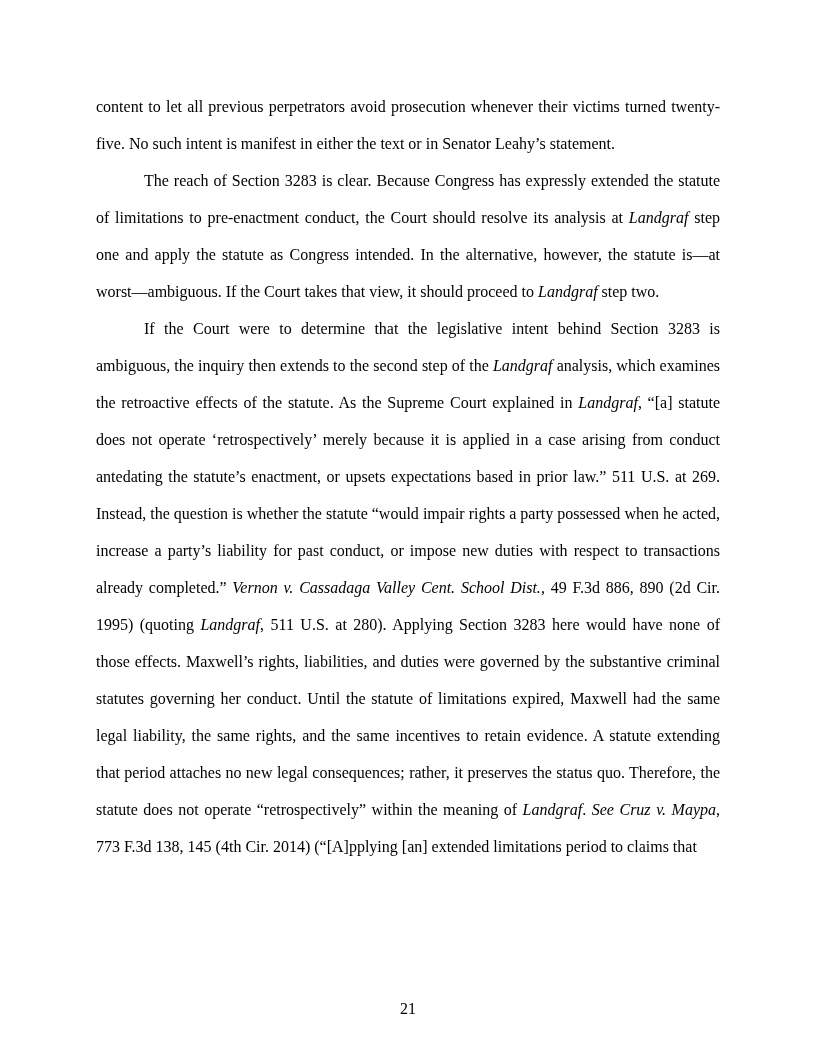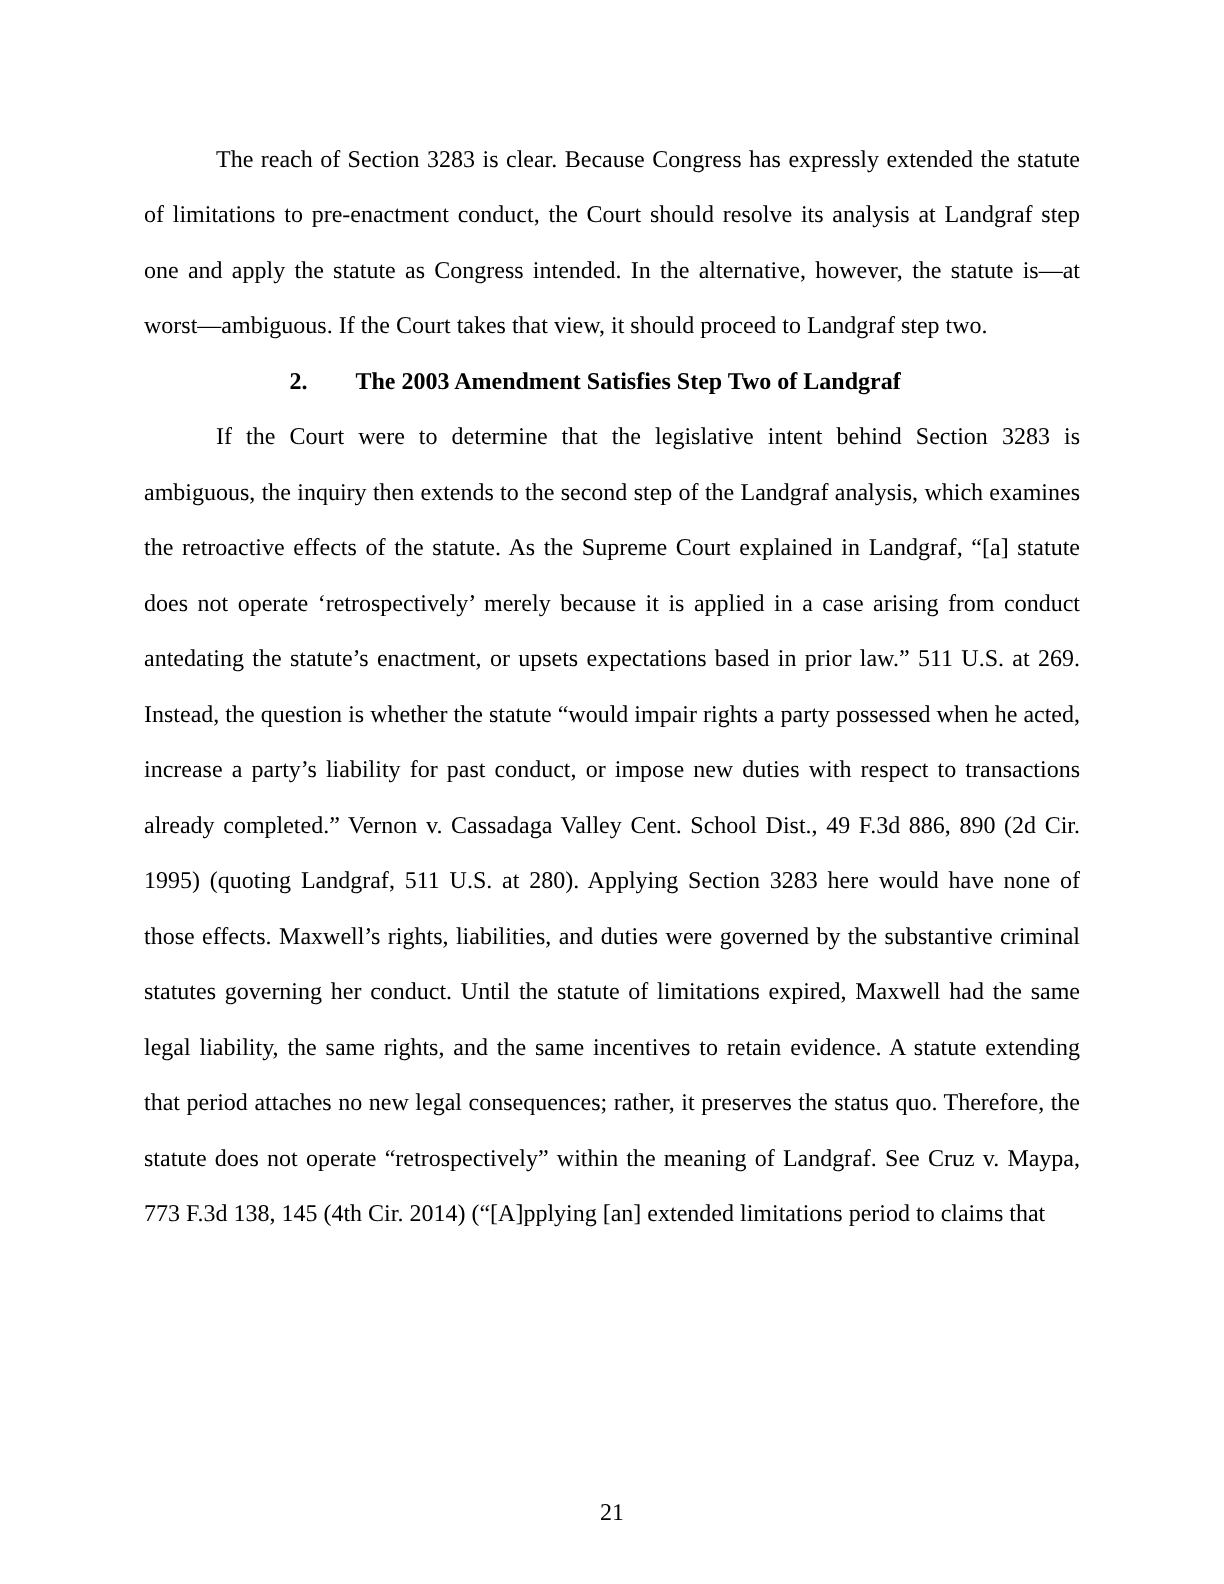--- a/index.html
+++ b/index.html
@@ -34,21 +34,21 @@
   }
   .para.noindent {
     text-indent: 0;
   }
   .para.heading {
     text-align: left;
     font-weight: bold;
     padding-left: 97px;
     text-indent: 0;
   }
-  .para .i { }
+  .para .i { font-style: italic; }
   .para .b { font-weight: bold; }
   .para .num {
     display: inline-block;
     margin-right: 32px;
   }
   .page-number {
     position: absolute;
     bottom: 38px;
     left: 0;
     width: 100%;
@@ -56,18 +56,18 @@
     font-size: 16px;
     font-family: "Liberation Serif", "DejaVu Serif", serif;
     color: #000000;
   }
 </style>
 </head>
 <body>
 
 <div class="sheet">
   <div class="content">
+      <p class="para noindent"><span>content to let all previous perpetrators avoid prosecution whenever their victims turned twenty-five.  No such intent is manifest in either the text or in Senator Leahy’s statement.</span></p>
       <p class="para indent"><span>The reach of Section 3283 is clear.  Because Congress has expressly extended the statute of limitations to pre-enactment conduct, the Court should resolve its analysis at </span><span class="i">Landgraf</span><span> step one and apply the statute as Congress intended.  In the alternative, however, the statute is—at worst—ambiguous.  If the Court takes that view, it should proceed to </span><span class="i">Landgraf</span><span> step two.</span></p>
-      <p class="para heading"><span class="b num">2.</span><span class="b">The 2003 Amendment Satisfies Step Two of </span><span class="i b">Landgraf</span></p>
       <p class="para indent"><span>If the Court were to determine that the legislative intent behind Section 3283 is ambiguous, the inquiry then extends to the second step of the </span><span class="i">Landgraf</span><span> analysis, which examines the retroactive effects of the statute.  As the Supreme Court explained in </span><span class="i">Landgraf</span><span>, “[a] statute does not operate ‘retrospectively’ merely because it is applied in a case arising from conduct antedating the statute’s enactment, or upsets expectations based in prior law.”  511 U.S. at 269.  Instead, the question is whether the statute “would impair rights a party possessed when he acted, increase a party’s liability for past conduct, or impose new duties with respect to transactions already completed.”  </span><span class="i">Vernon v. Cassadaga Valley Cent. School Dist.</span><span>, 49 F.3d 886, 890 (2d Cir. 1995) (quoting </span><span class="i">Landgraf</span><span>, 511 U.S. at 280).  Applying Section 3283 here would have none of those effects.  Maxwell’s rights, liabilities, and duties were governed by the substantive criminal statutes governing her conduct.  Until the statute of limitations expired, Maxwell had the same legal liability, the same rights, and the same incentives to retain evidence.  A statute extending that period attaches no new legal consequences; rather, it preserves the status quo.  Therefore, the statute does not operate “retrospectively” within the meaning of </span><span class="i">Landgraf</span><span>.  </span><span class="i">See Cruz v. Maypa</span><span>, 773 F.3d 138, 145 (4th Cir. 2014) (“[A]pplying [an] extended limitations period to claims that</span></p>
     </div>
   <div class="page-number">21</div>
 </div>
 
 </body></html>

